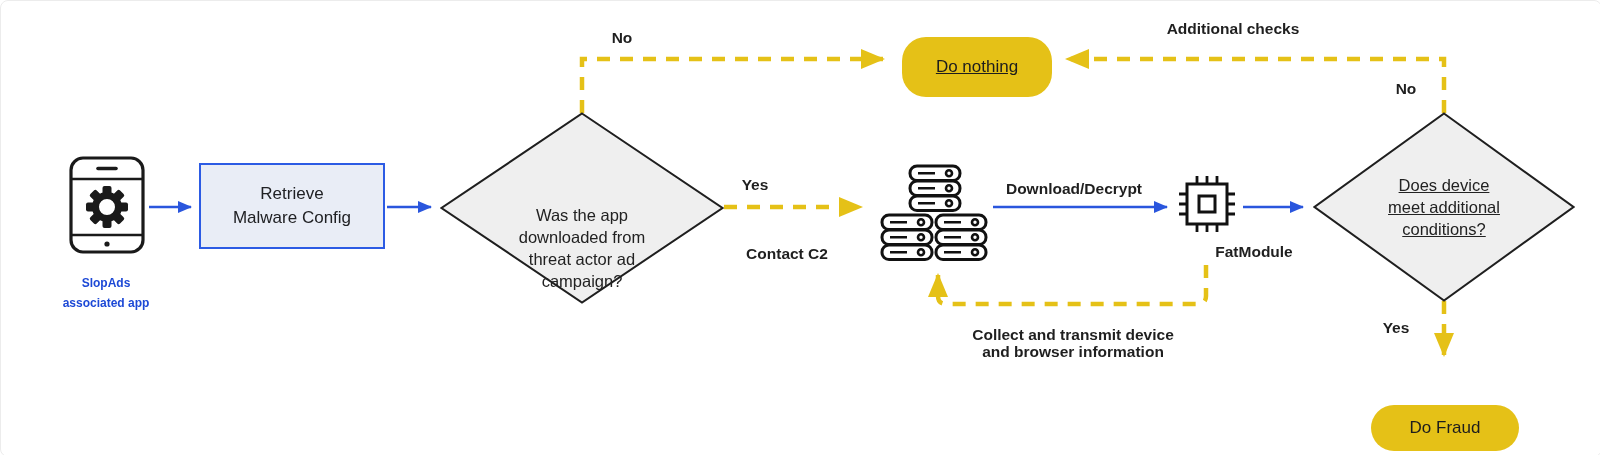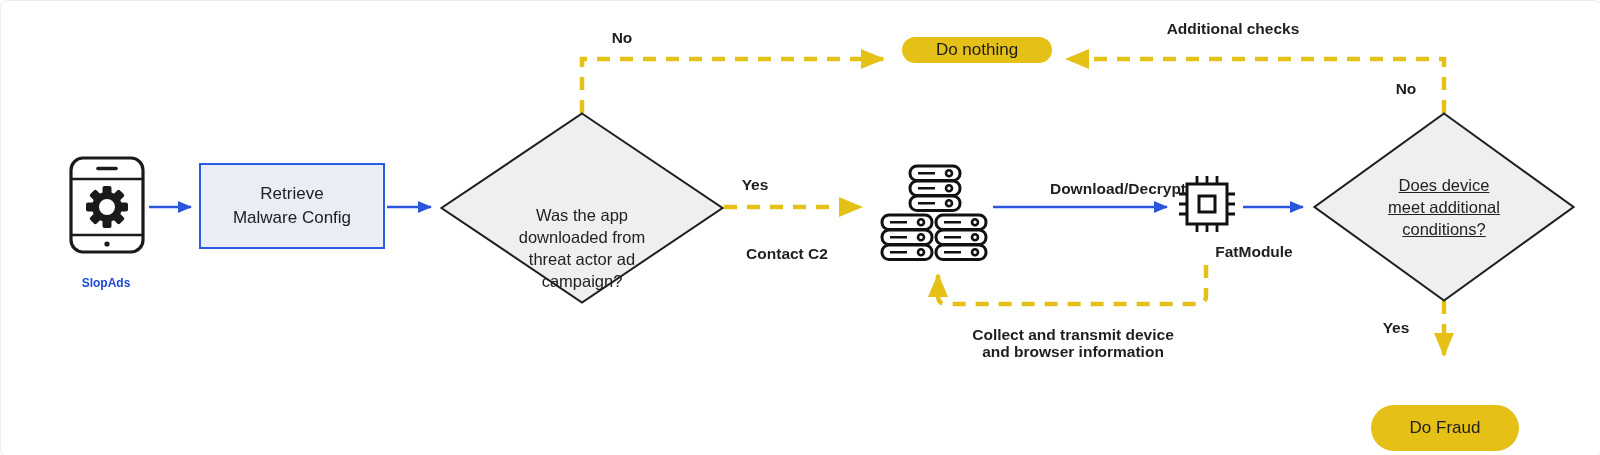--- a/index.html
+++ b/index.html
@@ -21,21 +21,21 @@
   .diamond-svg{position:absolute;}
   .diamond-text{
     position:absolute;transform:translate(-50%,-50%);
     font-size:16.5px;line-height:22px;color:#222;text-align:center;
   }
   .pill{
     position:absolute;border-radius:24px;background:#e5c117;
     display:flex;align-items:center;justify-content:center;
     font-size:17px;font-weight:500;color:#1d1d1d;
   }
-  .pill.do-nothing{left:901px;top:36px;width:150px;height:26px;}
+  .pill.do-nothing{left:901px;top:36px;width:150px;height:60px;text-decoration:underline;}
   .pill.do-fraud{left:1370px;top:366px;width:148px;height:46px;margin-top:38px;}
   .edge-label{
     position:absolute;transform:translate(-50%,-50%);
     font-size:15.5px;font-weight:700;color:#1f1f1f;white-space:nowrap;text-align:center;
   }
   .icon-label{
     position:absolute;transform:translate(-50%,-50%);
     font-size:15.5px;font-weight:700;color:#1f1f1f;white-space:nowrap;
   }
   .app-label{
@@ -89,20 +89,21 @@
         <rect x="-4.5" y="-21" width="9" height="9" rx="2" transform="rotate(180)"></rect>
         <rect x="-4.5" y="-21" width="9" height="9" rx="2" transform="rotate(225)"></rect>
         <rect x="-4.5" y="-21" width="9" height="9" rx="2" transform="rotate(270)"></rect>
         <rect x="-4.5" y="-21" width="9" height="9" rx="2" transform="rotate(315)"></rect>
       </g>
       <circle r="11.5" fill="#fff" stroke="#1a1a1a" stroke-width="7"></circle>
     </g>
   </svg>
   <div class="app-label">
     <div>SlopAds</div>
+    <div>associated app</div>
   </div>
 
   <div class="node-box">
     <div>Retrieve</div>
     <div>Malware Config</div>
   </div>
 
   <svg class="diamond-svg" style="left:439px;top:111px;" width="284" height="192" viewBox="0 0 284 192">
     <polygon points="142,1.5 282.5,96 142,190.5 1.5,96" fill="#efefef" stroke="#1f1f1f" stroke-width="2"></polygon>
   </svg>
@@ -176,18 +177,18 @@
 
   <div class="pill do-fraud">
     <span>Do Fraud</span>
   </div>
 
   <div class="edge-label" style="left:621px;top:37px;">No</div>
   <div class="edge-label" style="left:1232px;top:28px;">Additional checks</div>
   <div class="edge-label" style="left:1405px;top:88px;">No</div>
   <div class="edge-label" style="left:754px;top:184px;">Yes</div>
   <div class="edge-label" style="left:786px;top:253px;">Contact C2</div>
-  <div class="edge-label" style="left:1073px;top:188px;margin-left:44px;">Download/Decrypt</div>
+  <div class="edge-label" style="left:1073px;top:188px;">Download/Decrypt</div>
   <div class="edge-label" style="left:1395px;top:327px;">Yes</div>
   <div class="edge-label" style="left:1072px;top:334px;">Collect and transmit device</div>
   <div class="edge-label" style="left:1072px;top:351px;">and browser information</div>
 
 </div>
 
 </body></html>

